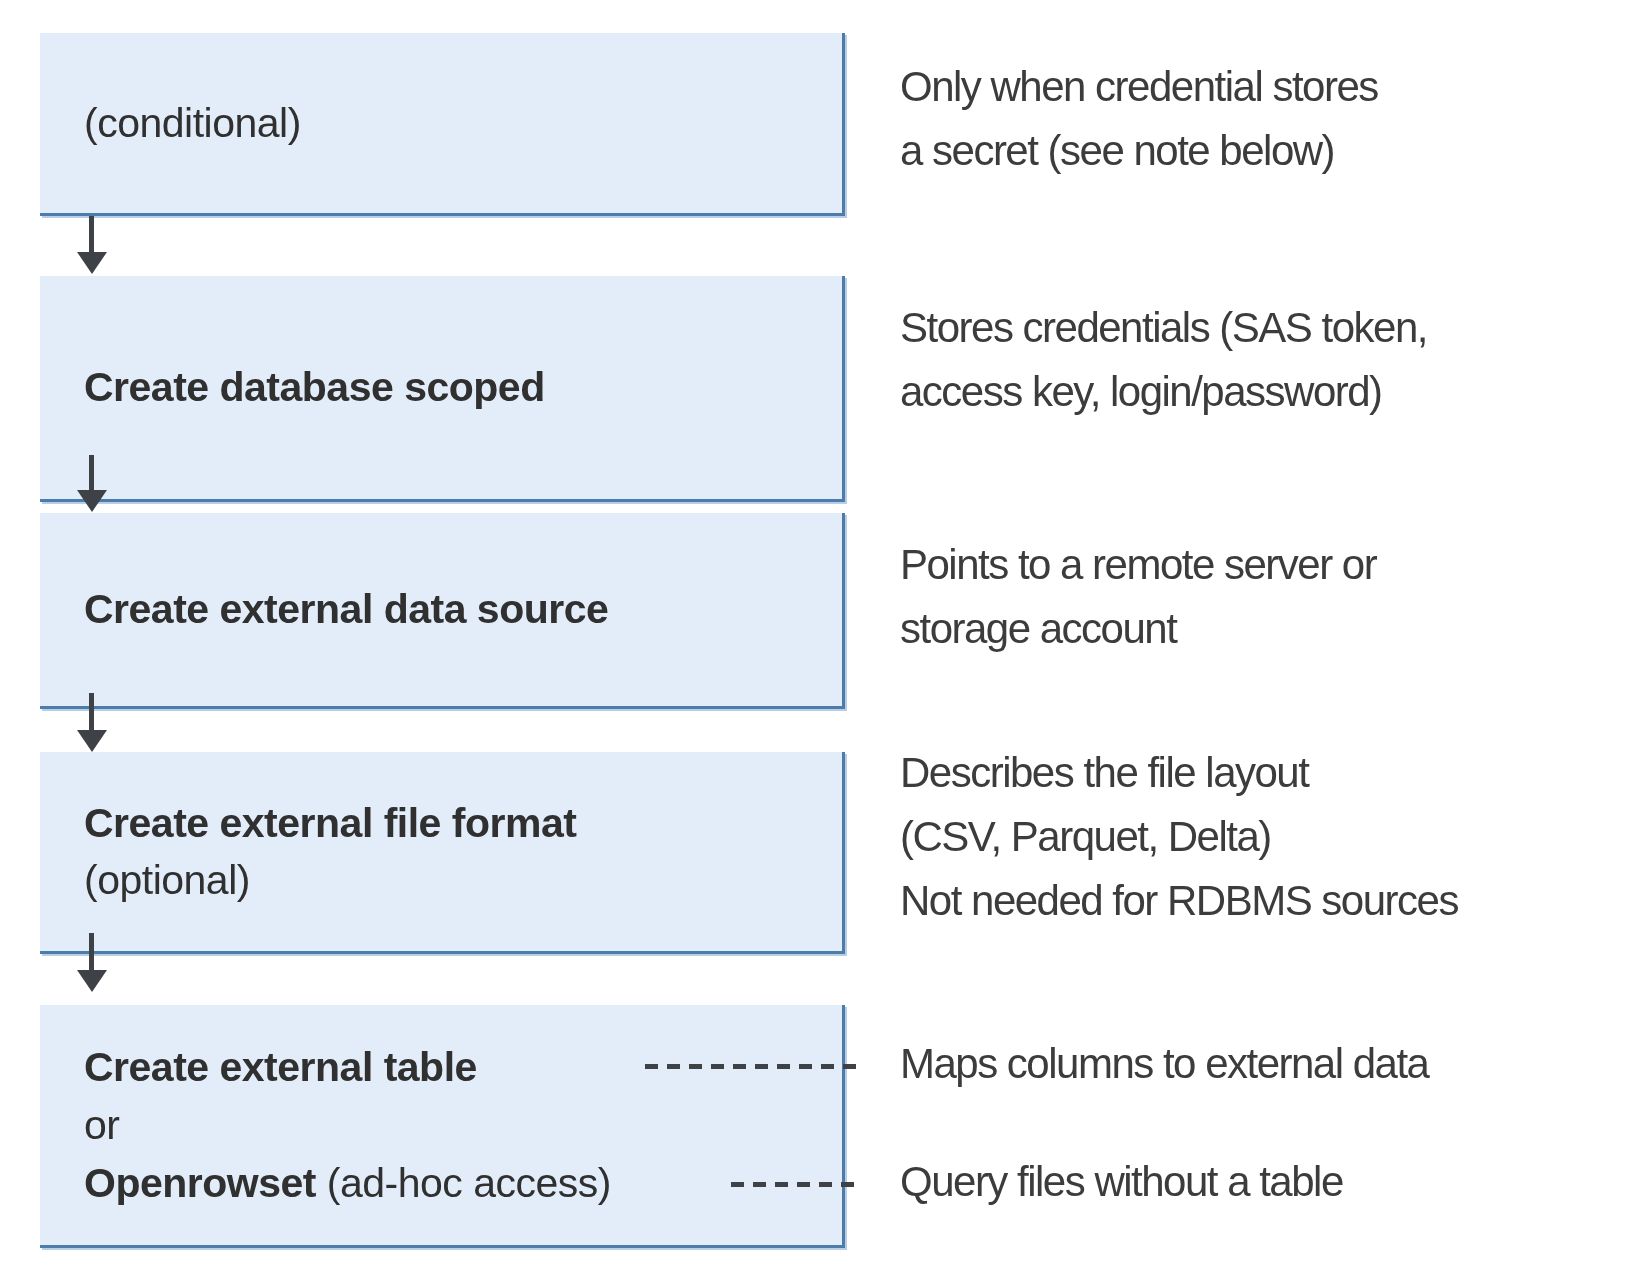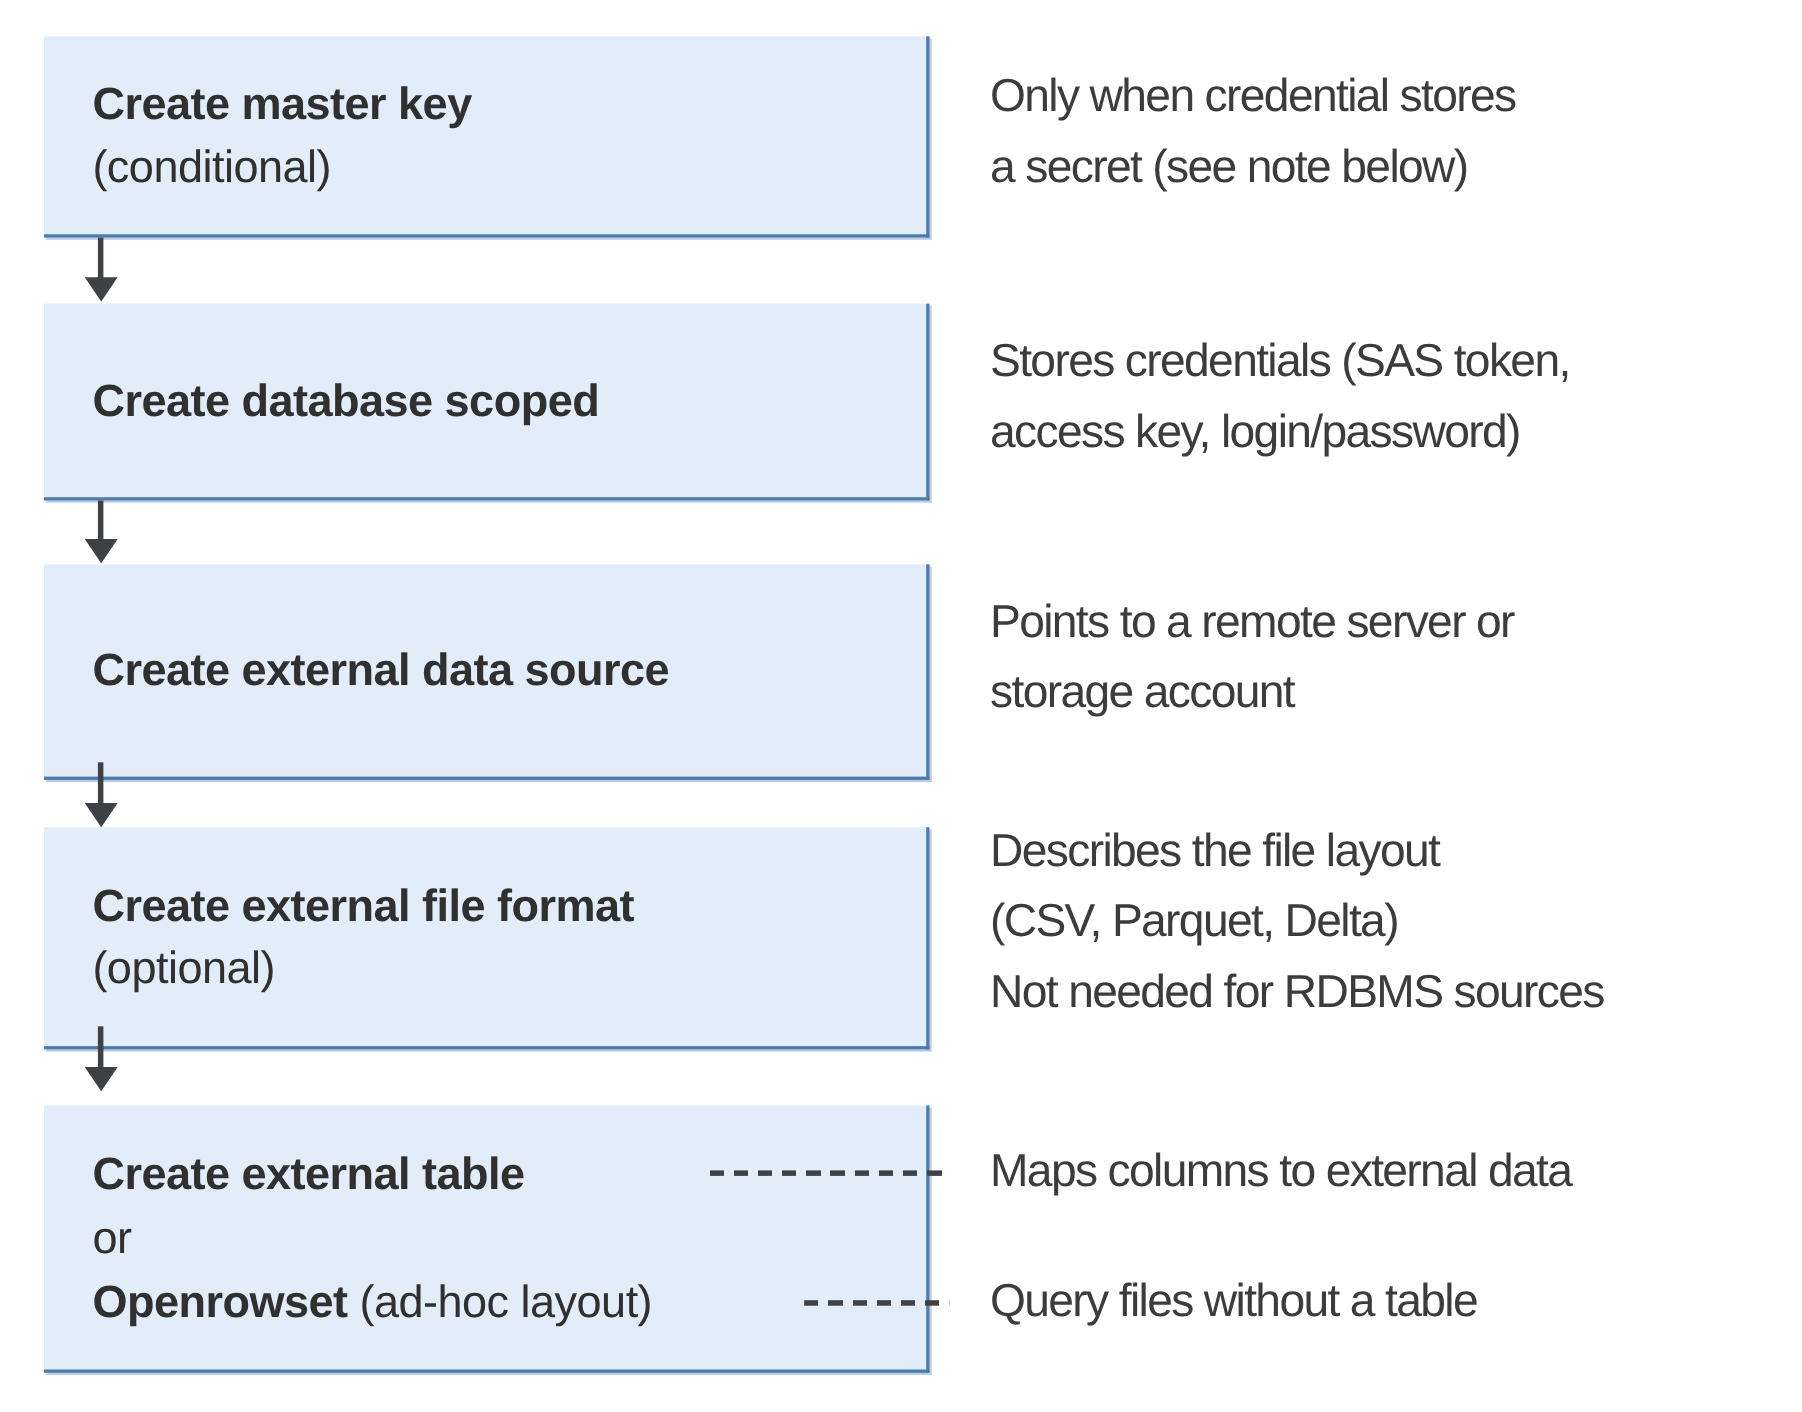--- a/index.html
+++ b/index.html
@@ -56,34 +56,33 @@
     font-size:42px;line-height:64px;letter-spacing:-1.5px;
     color:var(--note-text);white-space:nowrap;
   }
 </style>
 </head>
 <body>
 
 <div class="canvas">
 
   <div class="step-box" style="top:33px;height:183px;">
-    <div class="box-line bold">Create master key</div>
     <div class="box-line">(conditional)</div>
   </div>
   <div class="note" style="top:55px;">
     <div>Only when credential stores</div>
     <div>a secret (see note below)</div>
   </div>
 
   <div class="arrow">
     <div class="shaft" style="top:216px;height:38px;"></div>
     <div class="head" style="top:252px;"></div>
   </div>
 
-  <div class="step-box" style="top:276px;height:179px;">
+  <div class="step-box" style="top:276px;height:226px;">
     <div class="box-line bold">Create database scoped</div>
   </div>
   <div class="note" style="top:296px;">
     <div>Stores credentials (SAS token,</div>
     <div>access key, login/password)</div>
   </div>
 
   <div class="arrow">
     <div class="shaft" style="top:455px;height:37px;"></div>
     <div class="head" style="top:490px;"></div>
@@ -113,21 +112,21 @@
   </div>
 
   <div class="arrow">
     <div class="shaft" style="top:933px;height:39px;"></div>
     <div class="head" style="top:970px;"></div>
   </div>
 
   <div class="step-box box5" style="top:1005px;height:243px;padding-left:44px;">
     <div class="box-line bold">Create external table</div>
     <div class="box-line">or</div>
-    <div class="box-line"><span class="bold">Openrowset</span><span> (ad-hoc layout)</span></div>
+    <div class="box-line"><span class="bold">Openrowset</span><span> (ad-hoc access)</span></div>
   </div>
 
   <div class="dashed-connector" style="left:645px;top:1064px;width:218px;"></div>
   <div class="dashed-connector" style="left:731px;top:1182px;width:132px;"></div>
 
   <div class="note" style="top:1032px;text-align:right;">
     <div>Maps columns to external data</div>
   </div>
   <div class="note" style="top:1150px;">
     <div>Query files without a table</div>

